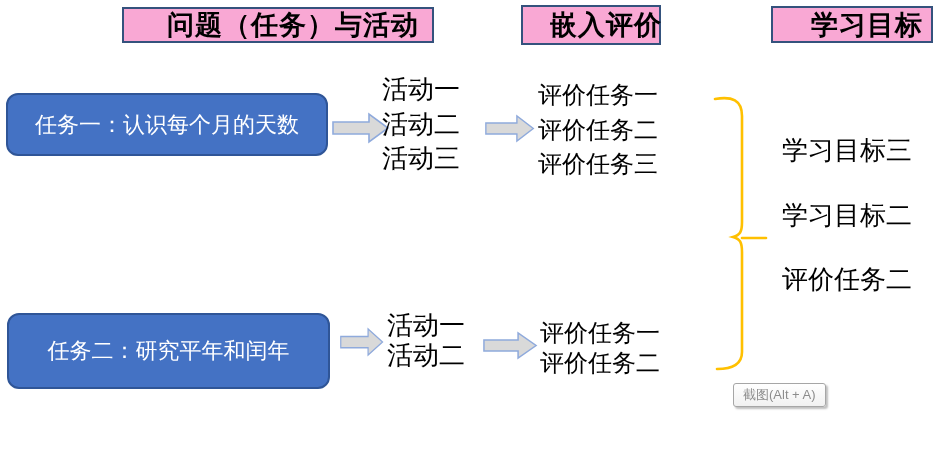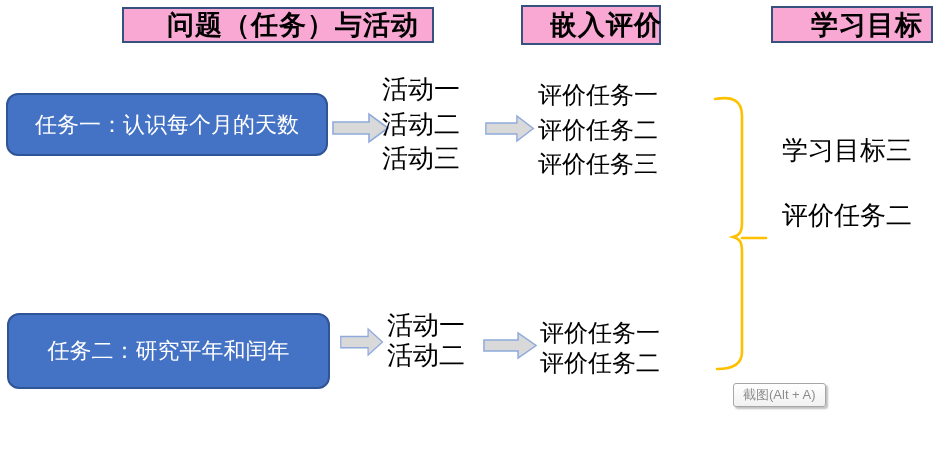--- a/index.html
+++ b/index.html
@@ -119,18 +119,19 @@
 
   <div class="brace">
     <svg width="90" height="292" viewBox="0 0 90 292">
       <path d="M 15 11 C 32 8 42 12 42 28 L 42 134 C 42 144 40 147 33 149 C 40 151 42 154 42 164 L 42 264 C 42 276 32 281 17 281" fill="none" stroke="#ffc000" stroke-width="2.6" stroke-linecap="round"></path>
       <path d="M 42 150 C 50 150 58 150 66 150" fill="none" stroke="#ffc000" stroke-width="2.6" stroke-linecap="round"></path>
     </svg>
   </div>
 
   <div class="col-text objectives">
     <div>学习目标三</div>
+    <div>学习目标二</div>
     <div>评价任务二</div>
   </div>
 
   <div class="tooltip">截图(Alt + A)</div>
 
 </div>
 
 </body></html>

